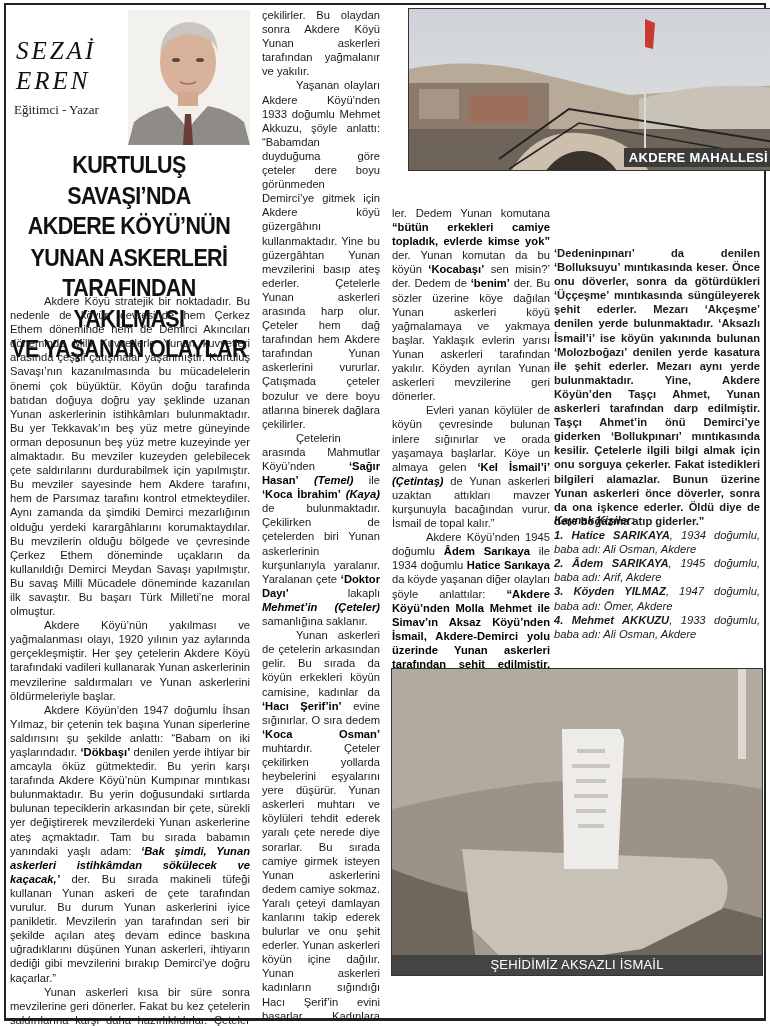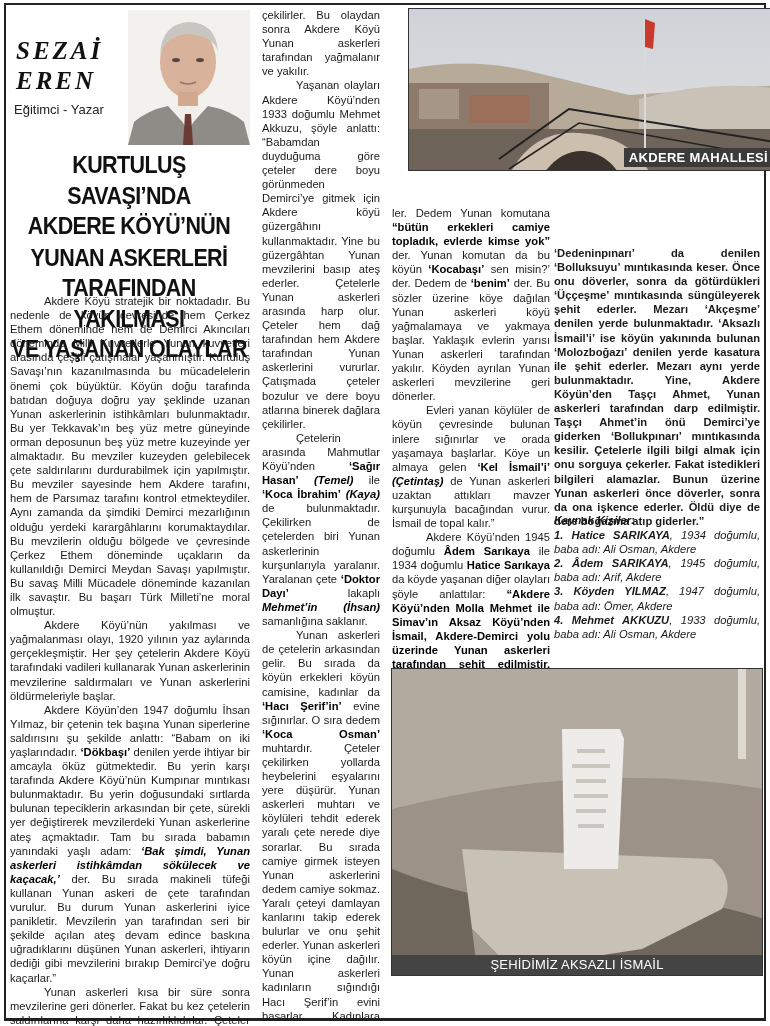--- a/index.html
+++ b/index.html
@@ -6,22 +6,22 @@
   html, body { width: 770px; height: 1026px; background: #ffffff; overflow: hidden; }
   body { font-family: "Liberation Sans", sans-serif; color: #111; position: relative; }
   .page { position: absolute; left: 0; top: 0; width: 770px; height: 1026px; background: #fff; }
   .frame-left { position: absolute; left: 4px; top: 3px; width: 382px; height: 1017px; border: 2px solid #222; border-right: none; }
   .frame-bottom { position: absolute; left: 4px; top: 1018px; width: 762px; height: 3px; background: #222; }
   .frame-top { position: absolute; left: 4px; top: 3px; width: 762px; height: 2px; background: #222; }
   .frame-right { position: absolute; left: 764px; top: 3px; width: 2px; height: 1018px; background: #222; }
 
   
   .author { position: absolute; left: 10px; top: 8px; width: 240px; height: 137px; }
-  .author-name { position: absolute; left: 6px; top: 28px; font-family: "Liberation Serif", serif; font-style: italic; font-weight: bold; font-size: 25px; letter-spacing: 3px; line-height: 30px; color: #111; }
-  .author-role { position: absolute; left: 4px; top: 94px; font-size: 13px; color: #222; }
+  .author-name { position: absolute; left: 6px; top: 28px; font-family: "Liberation Serif", serif; font-style: italic; font-weight: normal; font-size: 25px; letter-spacing: 3px; line-height: 30px; color: #111; }
+  .author-role { position: absolute; left: 4px; top: 94px; font-size: 13px; color: #222; font-family: Liberation Serif, serif; }
   .portrait { position: absolute; left: 118px; top: 2px; width: 122px; height: 135px; overflow: hidden; background: #f4f2ef; }
 
   
   .headline { position: absolute; left: 8px; top: 150px; width: 242px; text-align: center; font-family: "Liberation Sans", sans-serif; font-weight: bold; font-size: 21.5px; line-height: 28.5px; letter-spacing: -0.6px; color: #111; transform: scaleY(1.08); transform-origin: top center; }
 
   .col { position: absolute; font-size: 11.2px; line-height: 14.1px; text-align: justify; color: #1a1a1a; }
   .col p { text-indent: 34px; }
   .col p.cont { text-indent: 0; }
   .col b { font-weight: bold; color: #000; }
   .col i { font-style: italic; }
@@ -82,21 +82,21 @@
   <div class="col col1">
     <p>Akdere Köyü stratejik bir noktadadır. Bu nedenle de köyün çevresinde hem Çerkez Ethem döneminde hem de Demirci Akıncıları döneminde Milli Kuvvetlerle Yunan kuvvetleri arasında çeşitli çatışmalar yaşanmıştır. Kurtuluş Savaşı’nın kazanılmasında bu mücadelelerin önemi çok büyüktür. Köyün doğu tarafında batıdan doğuya doğru yay şeklinde uzanan Yunan askerlerinin istihkâmları bulunmaktadır. Bu yer Tekkavak’ın beş yüz metre güneyinde orman deposunun beş yüz metre kuzeyinde yer almaktadır. Bu mevziler kuzeyden gelebilecek çete saldırılarını durdurabilmek için yapılmıştır. Bu mevziler sayesinde hem Akdere tarafını, hem de Parsımaz tarafını kontrol etmekteydiler. Aynı zamanda da şimdiki Demirci mezarlığının olduğu yerdeki karargâhlarını korumaktaydılar. Bu mevzilerin olduğu bölgede ve çevresinde Çerkez Ethem döneminde uçakların da kullanıldığı Demirci Meydan Savaşı yapılmıştır. Bu savaş Milli Mücadele döneminde kazanılan ilk savaştır. Bu başarı Türk Milleti’ne moral olmuştur.</p>
     <p>Akdere Köyü’nün yakılması ve yağmalanması olayı, 1920 yılının yaz aylarında gerçekleşmiştir. Her şey çetelerin Akdere Köyü tarafındaki vadileri kullanarak Yunan askerlerinin mevzilerine saldırmaları ve Yunan askerlerini öldürmeleriyle başlar.</p>
     <p><span>Akdere Köyün’den 1947 doğumlu İhsan Yılmaz, bir çetenin tek başına Yunan siperlerine saldırısını şu şekilde anlattı: “Babam on iki yaşlarındadır. </span><b>‘Dökbaşı’</b><span> denilen yerde ihtiyar bir amcayla öküz gütmektedir. Bu yerin karşı tarafında Akdere Köyü’nün Kumpınar mıntıkası bulunmaktadır. Bu yerin doğusundaki sırtlarda bulunan tepeciklerin arkasından bir çete, sürekli yer değiştirerek mevzilerdeki Yunan askerlerine ateş açmaktadır. Tam bu sırada babamın yanındaki yaşlı adam: </span><b><i>‘Bak şimdi, Yunan askerleri istihkâmdan sökülecek ve kaçacak,’</i></b><span> der. Bu sırada makineli tüfeği kullanan Yunan askeri de çete tarafından vurulur. Bu durum Yunan askerlerini iyice panikletir. Mevzilerin yan tarafından seri bir şekilde açılan ateş devam edince baskına uğradıklarını düşünen Yunan askerleri, ihtiyarın dediği gibi mevzilerini bırakıp Demirci’ye doğru kaçarlar.”</span></p>
     <p>Yunan askerleri kısa bir süre sonra mevzilerine geri dönerler. Fakat bu kez çetelerin saldırılarına karşı daha hazırlıklıdırlar. Çeteler çok geçmeden Akdere tarafından gelerek Yunan mevzilerine tekrar saldırı düzenlerler. Bu kez işler çetelerin istediği gibi gitmez. Çatışmada çeteler birçok yaralı ve kayıp vererek dağlara doğru geri</p>
   </div>
 
   <div class="col col2">
     <p class="cont">çekilirler. Bu olaydan sonra Akdere Köyü Yunan askerleri tarafından yağmalanır ve yakılır.</p>
     <p>Yaşanan olayları Akdere Köyü’nden 1933 doğumlu Mehmet Akkuzu, şöyle anlattı: “Babamdan duyduğuma göre çeteler dere boyu görünmeden Demirci’ye gitmek için Akdere köyü güzergâhını kullanmaktadır. Yine bu güzergâhtan Yunan mevzilerini basıp ateş ederler. Çetelerle Yunan askerleri arasında harp olur. Çeteler hem dağ tarafından hem Akdere tarafından Yunan askerlerini vururlar. Çatışmada çeteler bozulur ve dere boyu atlarına binerek dağlara çekilirler.</p>
-    <p><span>Çetelerin arasında Mahmutlar Köyü’nden </span><b>‘Sağır Hasan’</b> <b><i>(Temel)</i></b><span> ile </span><b>‘Koca İbrahim’</b> <b><i>(Kaya)</i></b><span> de bulunmaktadır. Çekilirken de çetelerden biri Yunan askerlerinin kurşunlarıyla yaralanır. Yaralanan çete </span><b>‘Doktor Dayı’</b><span> lakaplı </span><b><i>Mehmet’in (İhsan)</i></b><span> samanlığına saklanır.</span></p>
+    <p><span>Çetelerin arasında Mahmutlar Köyü’nden </span><b>‘Sağır Hasan’</b> <b><i>(Temel)</i></b><span> ile </span><b>‘Koca İbrahim’</b> <b><i>(Kaya)</i></b><span> de bulunmaktadır. Çekilirken de çetelerden biri Yunan askerlerinin kurşunlarıyla yaralanır. Yaralanan çete </span><b>‘Doktor Dayı’</b><span> lakaplı </span><b><i>Mehmet’in (Çeteler)</i></b><span> samanlığına saklanır.</span></p>
     <p><span>Yunan askerleri de çetelerin arkasından gelir. Bu sırada da köyün erkekleri köyün camisine, kadınlar da </span><b>‘Hacı Şerif’in’</b><span> evine sığınırlar. O sıra dedem </span><b>‘Koca Osman’</b><span> muhtardır. Çeteler çekilirken yollarda heybelerini eşyalarını yere düşürür. Yunan askerleri muhtarı ve köylüleri tehdit ederek yaralı çete nerede diye sorarlar. Bu sırada camiye girmek isteyen Yunan askerlerini dedem camiye sokmaz. Yaralı çeteyi damlayan kanlarını takip ederek bulurlar ve onu şehit ederler. Yunan askerleri köyün içine dağılır. Yunan askerleri kadınların sığındığı Hacı Şerif’in evini basarlar. Kadınlara sarkıntılık etmek isteyen Yunan askerlerine karşı gelen </span></p>
   </div>
 
   <div class="photo photo1">
     <svg width="372" height="194" viewBox="0 0 372 194">
       <defs>
         <linearGradient id="sky" x1="0" y1="0" x2="0" y2="1">
           <stop offset="0" stop-color="#cfd3d9"></stop>
             <stop offset="1" stop-color="#e3e3e1"></stop>
         </linearGradient>

